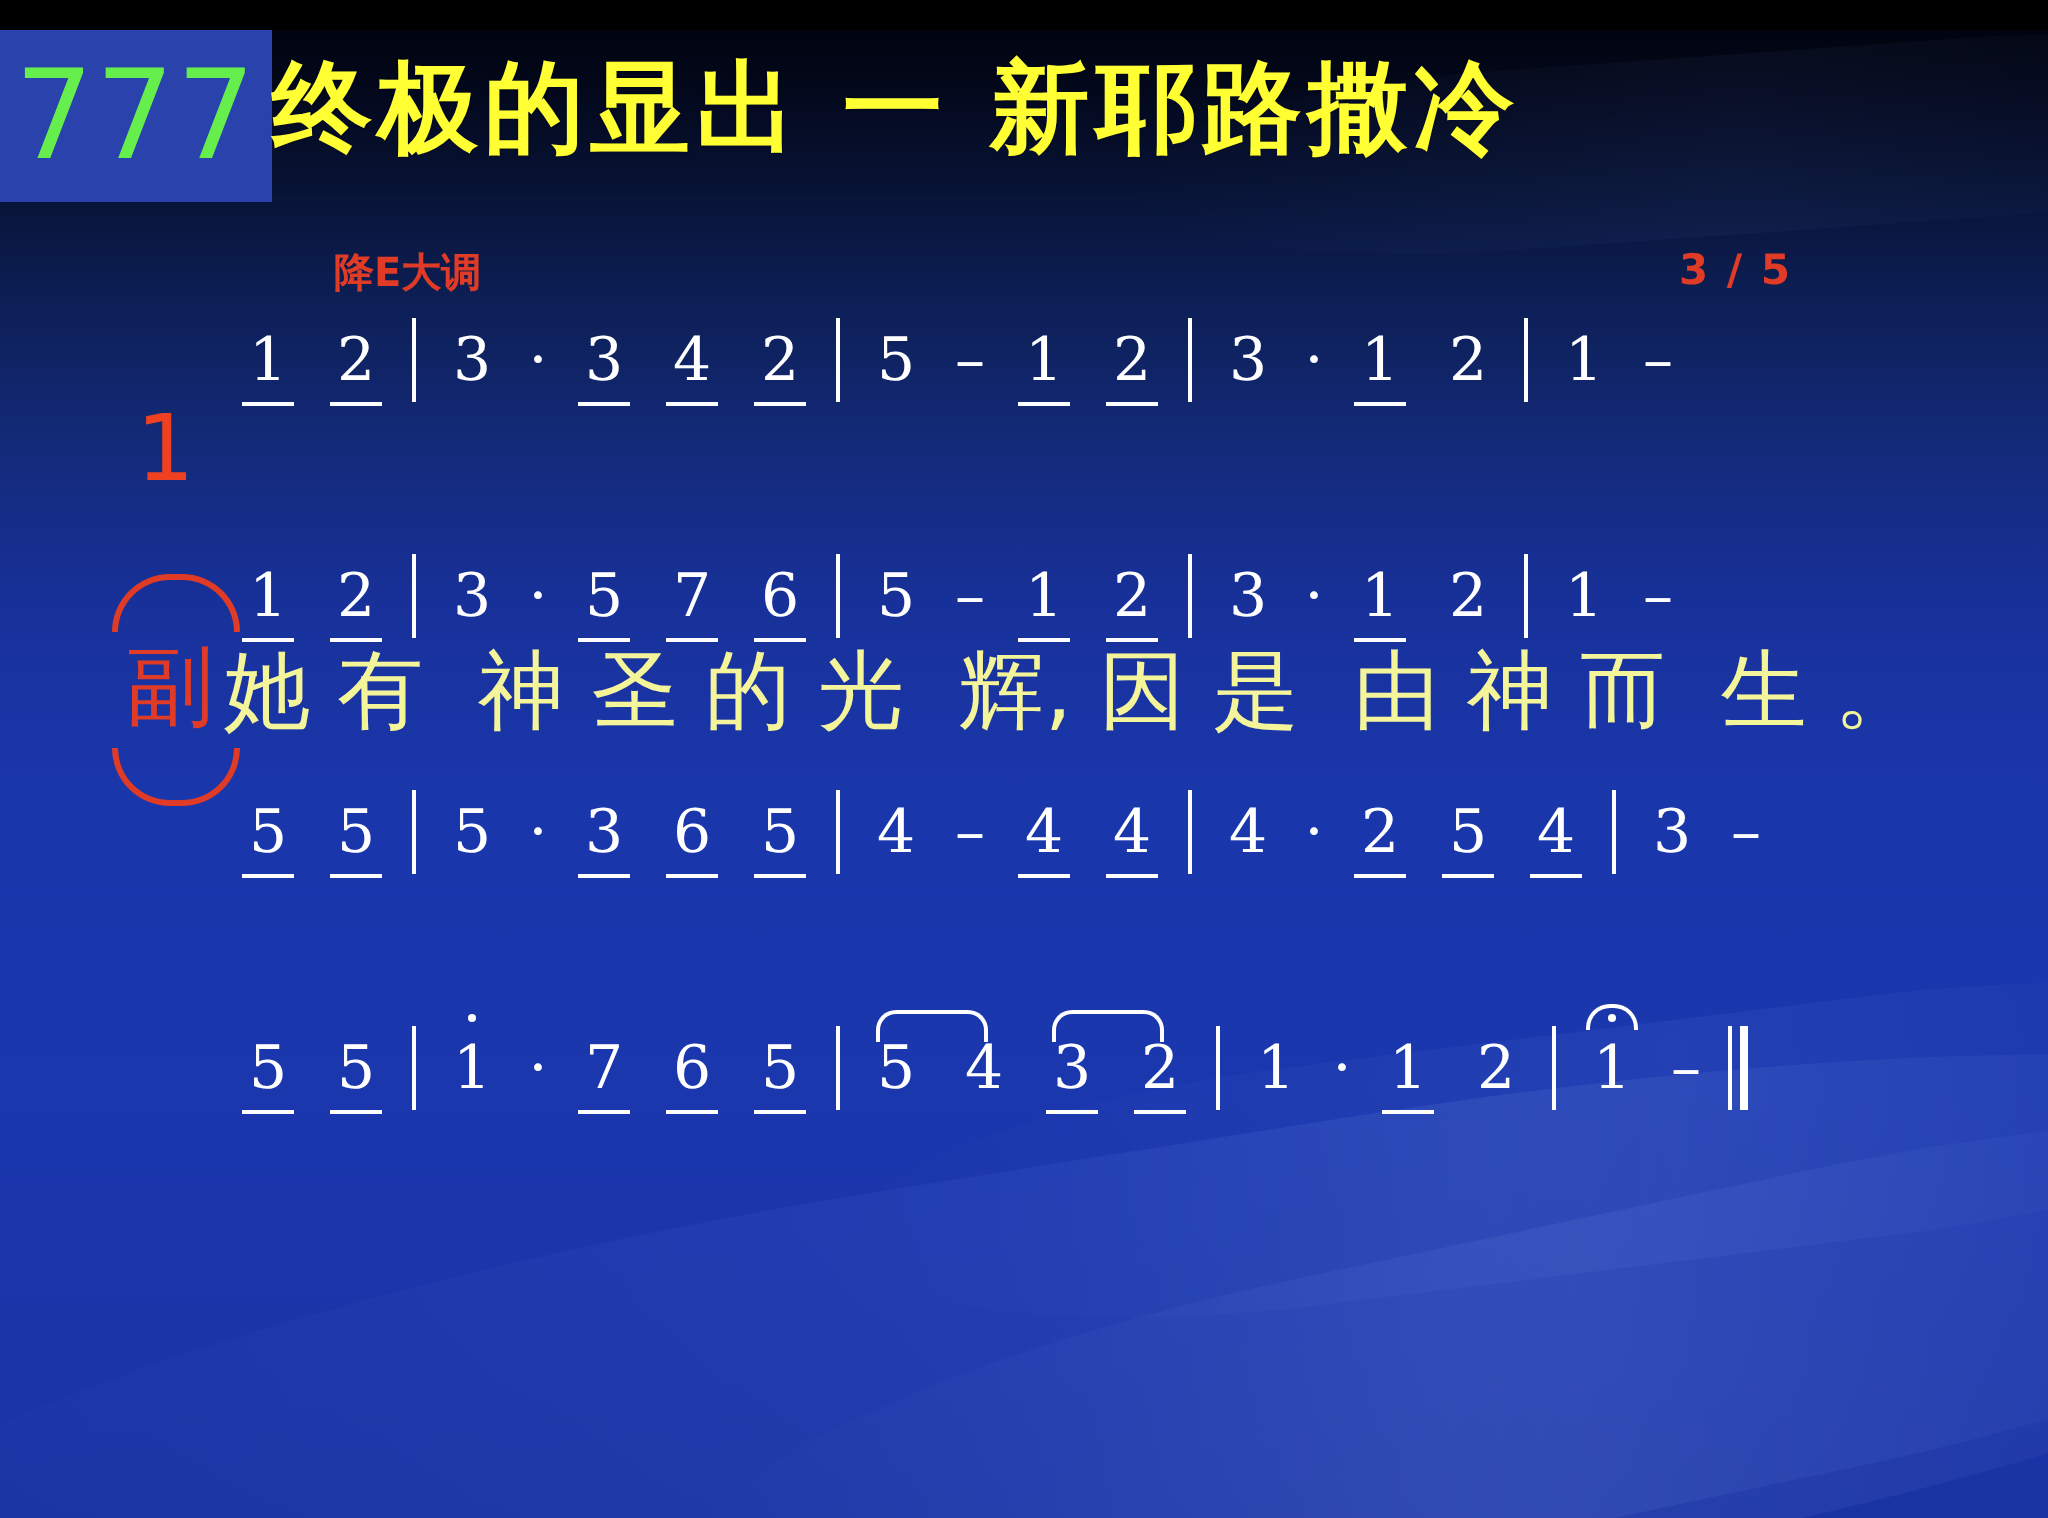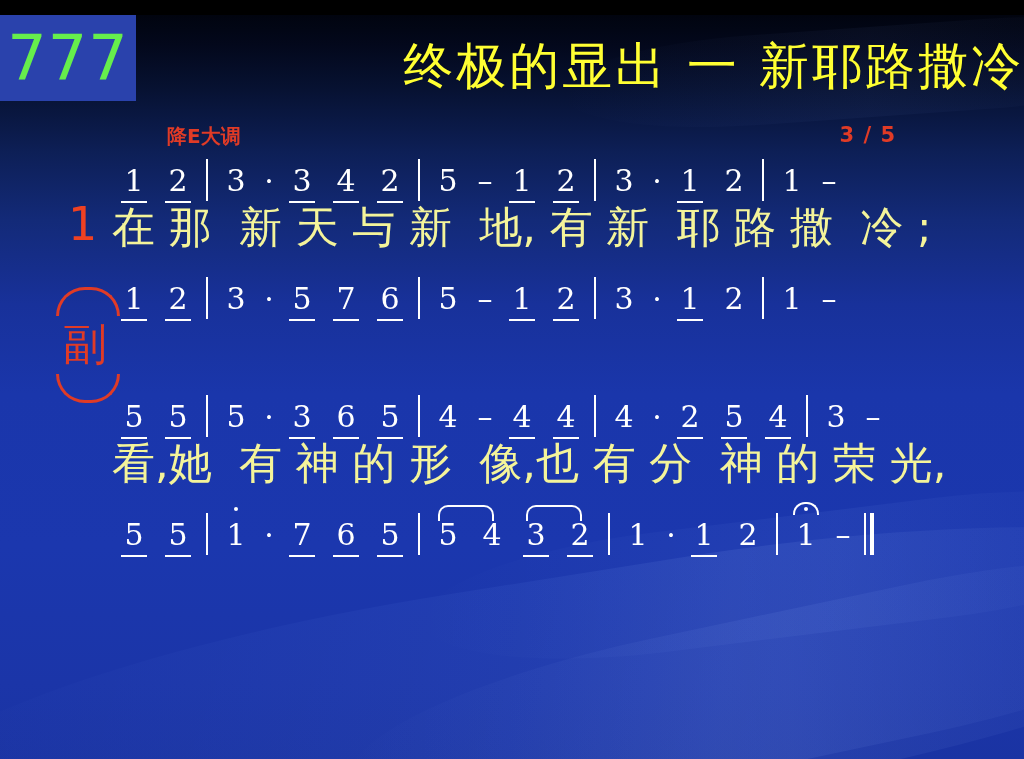--- a/index.html
+++ b/index.html
@@ -75,26 +75,26 @@
     font-size: 62px;
     font-weight: 400;
     letter-spacing: 1px;
     line-height: 1;
     font-family: "DejaVu Sans", "Liberation Sans", sans-serif;
   }
 
   
   #title {
     position: absolute;
-    left: 136px; top: 24px;
+    left: 136px; top: 12px;
     width: 888px;
-    text-align: right;
+    text-align: left;
     color: #ffff33;
     font-size: 50px;
-    font-weight: 400;
+    font-weight: 700;
     letter-spacing: 3px;
     line-height: 1.08;
     font-family: "DejaVu Sans", "Liberation Sans", sans-serif;
     text-shadow: 0 0 1px rgba(0,0,0,0.4);
   }
 
   #key-sig {
     position: absolute;
     left: 143px; top: 108px;
     color: #e03b26;
@@ -321,21 +321,20 @@
           <span class="nt beam" style="width: 44px;">2</span>
           <span class="bar"></span>
           <span class="nt" style="width: 44px;">3</span>
           <span class="dotsep" style="width: 22px; text-align: center;">·</span>
           <span class="nt beam" style="width: 44px;">1</span>
           <span class="nt" style="width: 44px;">2</span>
           <span class="bar"></span>
           <span class="nt" style="width: 44px;">1</span>
           <span class="dash" style="width: 30px; text-align: center;">–</span>
         </div>
-        <div class="lyrics">在 那  新 天 与 新  地, 有 新  耶 路 撒  冷 ;</div>
       </div>
       <div class="sysrow">
         <div class="notes">
           <span class="nt beam" style="width: 44px;">1</span>
           <span class="nt beam" style="width: 44px;">2</span>
           <span class="bar"></span>
           <span class="nt" style="width: 44px;">3</span>
           <span class="dotsep" style="width: 22px; text-align: center;">·</span>
           <span class="nt beam" style="width: 44px;">5</span>
           <span class="nt beam" style="width: 44px;">7</span>
@@ -347,20 +346,21 @@
           <span class="nt beam" style="width: 44px;">2</span>
           <span class="bar"></span>
           <span class="nt" style="width: 44px;">3</span>
           <span class="dotsep" style="width: 22px; text-align: center;">·</span>
           <span class="nt beam" style="width: 44px;">1</span>
           <span class="nt" style="width: 44px;">2</span>
           <span class="bar"></span>
           <span class="nt" style="width: 44px;">1</span>
           <span class="dash" style="width: 30px; text-align: center;">–</span>
         </div>
+        <div class="lyrics">她 有  神 圣 的 光  辉, 因 是  由 神 而  生 。</div>
       </div>
       <div class="sysrow">
         <div class="notes">
           <span class="nt beam" style="width: 44px;">5</span>
           <span class="nt beam" style="width: 44px;">5</span>
           <span class="bar"></span>
           <span class="nt" style="width: 44px;">5</span>
           <span class="dotsep" style="width: 22px; text-align: center;">·</span>
           <span class="nt beam" style="width: 44px;">3</span>
           <span class="nt beam" style="width: 44px;">6</span>
@@ -373,21 +373,20 @@
           <span class="bar"></span>
           <span class="nt" style="width: 44px;">4</span>
           <span class="dotsep" style="width: 22px; text-align: center;">·</span>
           <span class="nt beam" style="width: 44px;">2</span>
           <span class="nt beam" style="width: 44px;">5</span>
           <span class="nt beam" style="width: 44px;">4</span>
           <span class="bar"></span>
           <span class="nt" style="width: 44px;">3</span>
           <span class="dash" style="width: 30px; text-align: center;">–</span>
         </div>
-        <div class="lyrics">看,她  有 神 的 形  像,也 有 分  神 的 荣 光,</div>
       </div>
       <div class="sysrow">
         <div class="notes">
           <span class="nt beam" style="width: 44px;">5</span>
           <span class="nt beam" style="width: 44px;">5</span>
           <span class="bar"></span>
           <span class="nt" style="width: 44px;">1<span class="oct-up"></span></span>
           <span class="dotsep" style="width: 22px; text-align: center;">·</span>
           <span class="nt beam" style="width: 44px;">7</span>
           <span class="nt beam" style="width: 44px;">6</span>

